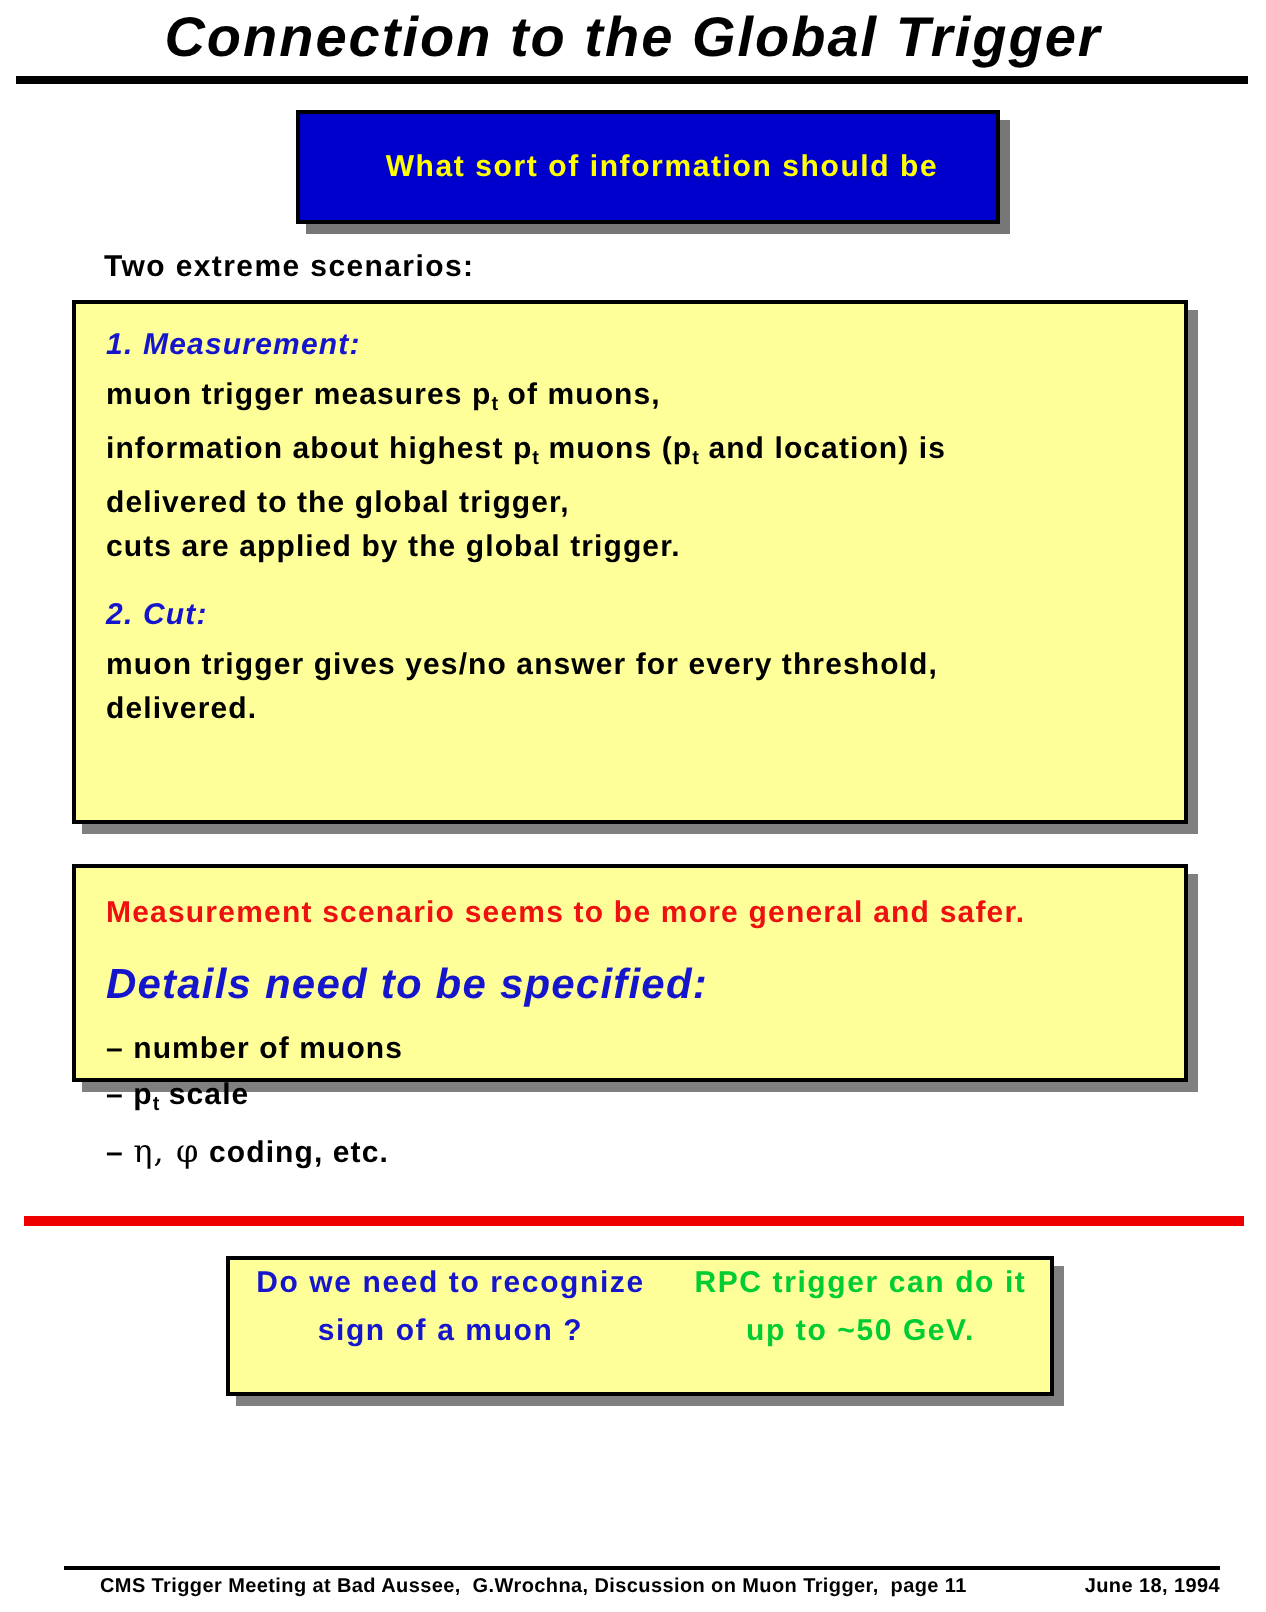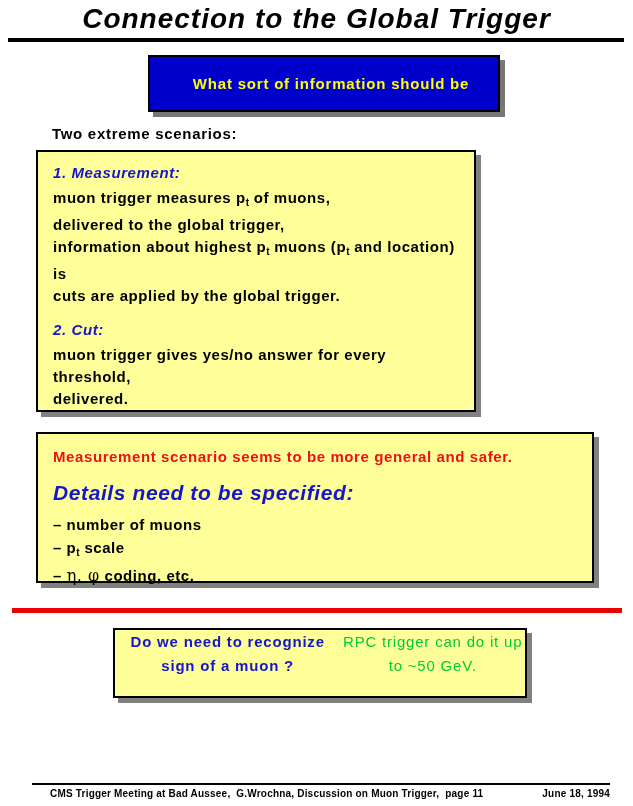--- a/index.html
+++ b/index.html
@@ -38,22 +38,22 @@
     position: absolute; left: 52px; top: 125px;
     font-size: 15px; font-weight: bold; letter-spacing: 0.7px; color: #000000;
   }
 
   .note-box {
     position: absolute;
     background: #FFFF99; border: 2px solid #000000;
     box-shadow: 5px 5px 0 0 #808080;
     color: #000000;
   }
-  .box1 { left: 36px; top: 150px; width: 440px; height: 262px; padding: 12px 15px; }
-  .box2 { left: 36px; top: 432px; width: 558px; height: 151px; padding: 14px 15px; }
+  .box1 { left: 36px; top: 150px; width: 558px; height: 262px; padding: 12px 15px; }
+  .box2 { left: 36px; top: 432px; width: 558px; height: 109px; padding: 14px 15px; }
   .box3 {
     left: 113px; top: 628px; width: 414px; height: 70px;
     text-align: center;
     display: flex; justify-content: center;
     line-height: 24px;
   }
 
   .sec-heading {
     color: #1515CC; font-size: 15px; font-weight: bold; font-style: italic;
     letter-spacing: 0.6px; margin-bottom: 6px;
@@ -78,21 +78,21 @@
     letter-spacing: 0.6px; margin-bottom: 8px;
   }
   .bullets .rich-line { line-height: 23px; }
 
   .red-rule {
     position: absolute; left: 12px; top: 608px; width: 610px; height: 5px;
     background: #EE0000;
   }
 
   .sign-q { color: #1515CC; font-size: 15px; font-weight: bold; letter-spacing: 0.8px; }
-  .sign-a { color: #00CC33; font-size: 15px; font-weight: normal; letter-spacing: 0.8px; }
+  .sign-a { color: #00CC33; font-size: 15px; font-weight: bold; letter-spacing: 0.8px; }
 
   .footer-rule {
     position: absolute; left: 32px; top: 783px; width: 578px; height: 2px;
     background: #000000;
   }
   .footer {
     position: absolute; left: 50px; top: 788px; width: 560px;
     display: flex; justify-content: space-between;
     font-size: 10px; font-weight: bold; color: #000000;
     letter-spacing: 0.2px; white-space: pre;
@@ -110,22 +110,22 @@
     <div>What sort of information should be</div>
   </div>
 
   <div class="intro">Two extreme scenarios:</div>
 
   <div class="note-box box1">
     <div class="section">
       <div class="sec-heading">1. Measurement:</div>
       <div>
           <div class="rich-line"><span>muon trigger measures p</span><sub class="subscript">t</sub><span> of muons,</span></div>
+          <div class="rich-line"><span>information about highest p</span><sub class="subscript">t</sub><span> muons (p</span><sub class="subscript">t</sub><span> and location) is</span></div>
           <div class="rich-line"><span>delivered to the global trigger,</span></div>
-          <div class="rich-line"><span>information about highest p</span><sub class="subscript">t</sub><span> muons (p</span><sub class="subscript">t</sub><span> and location) is</span></div>
           <div class="rich-line"><span>cuts are applied by the global trigger.</span></div>
         </div>
     </div>
     <div class="section">
       <div class="sec-heading">2. Cut:</div>
       <div>
           <div class="rich-line"><span>muon trigger gives yes/no answer for every threshold,</span></div>
           <div class="rich-line"><span>delivered.</span></div>
         </div>
     </div>

